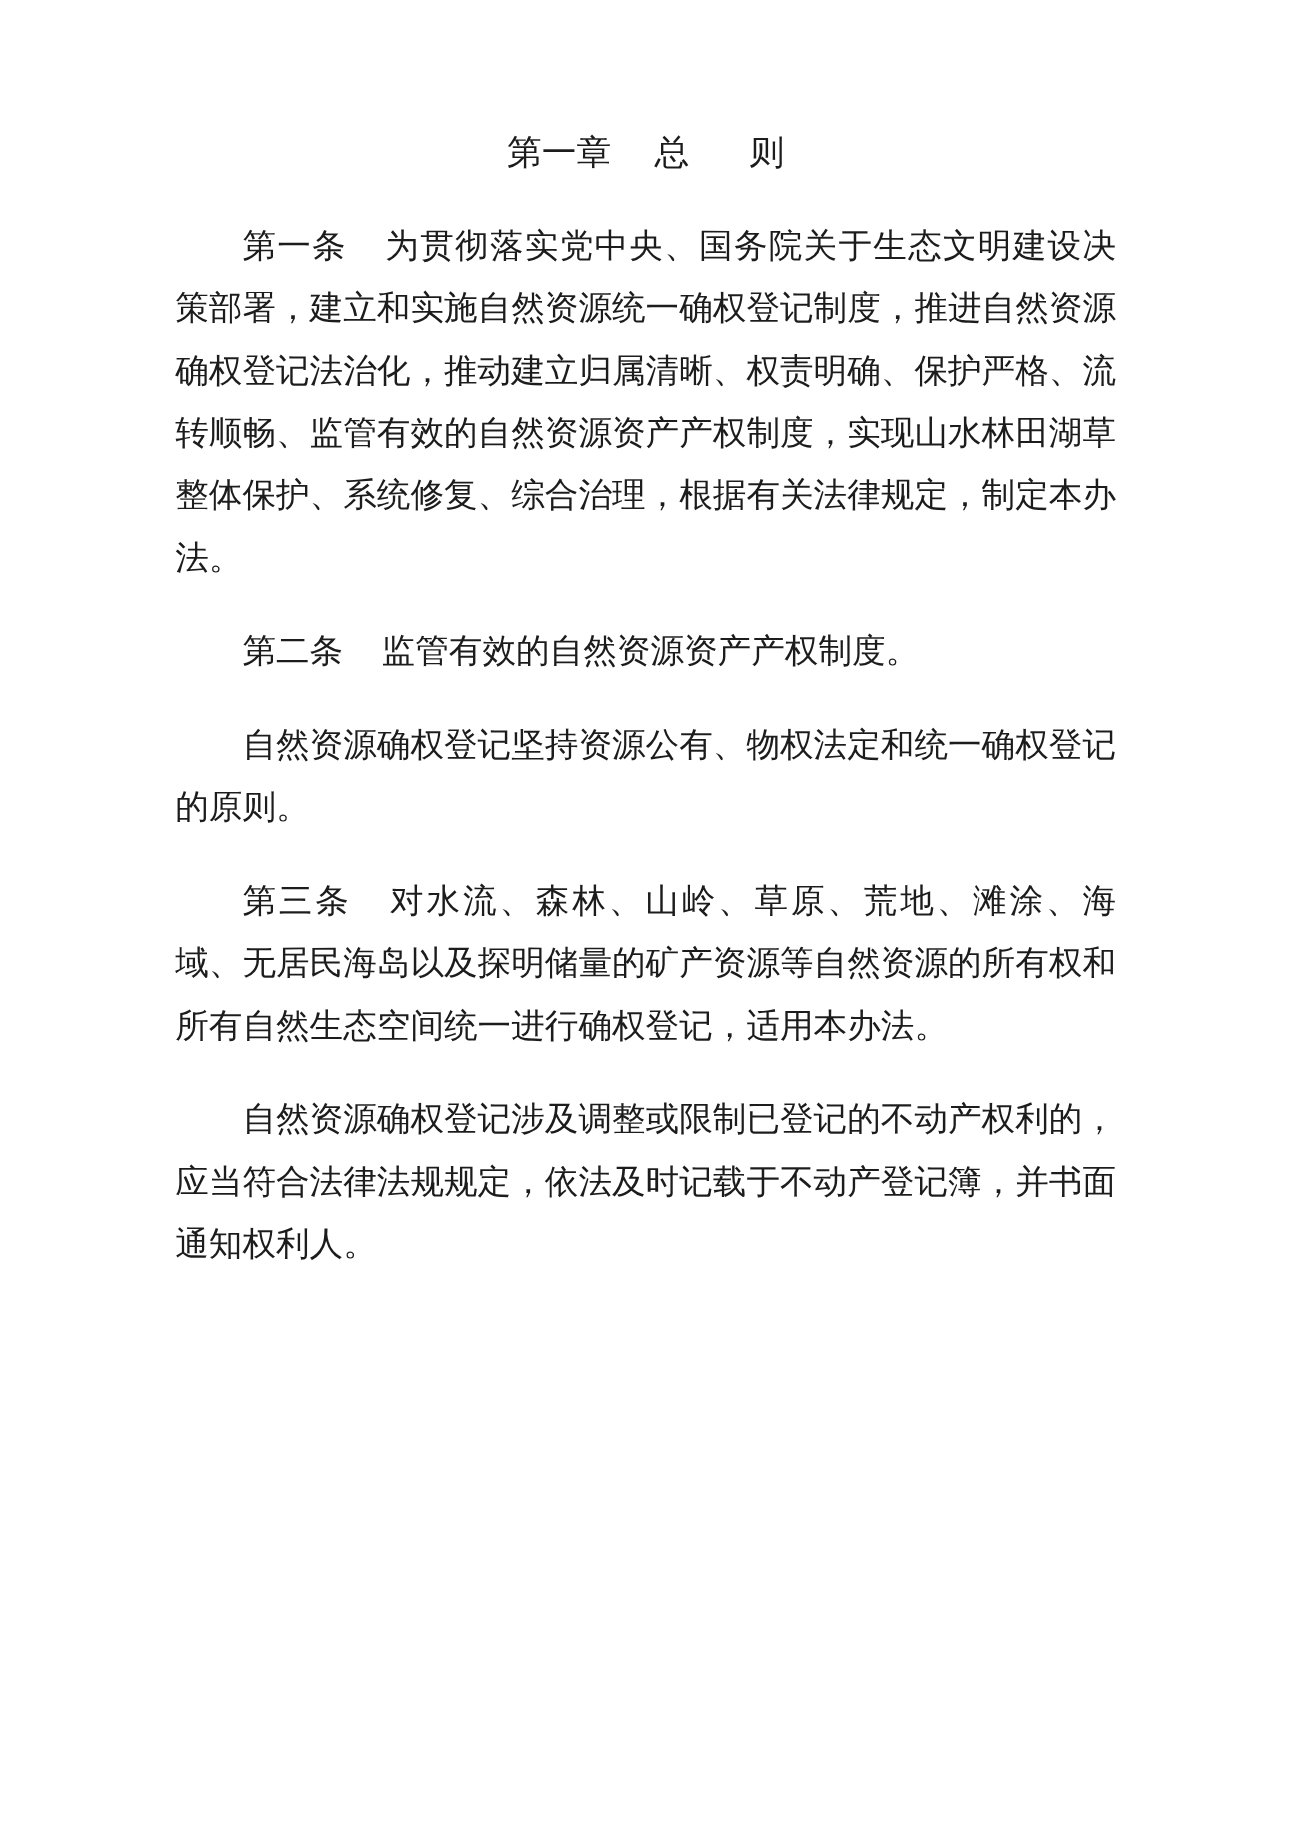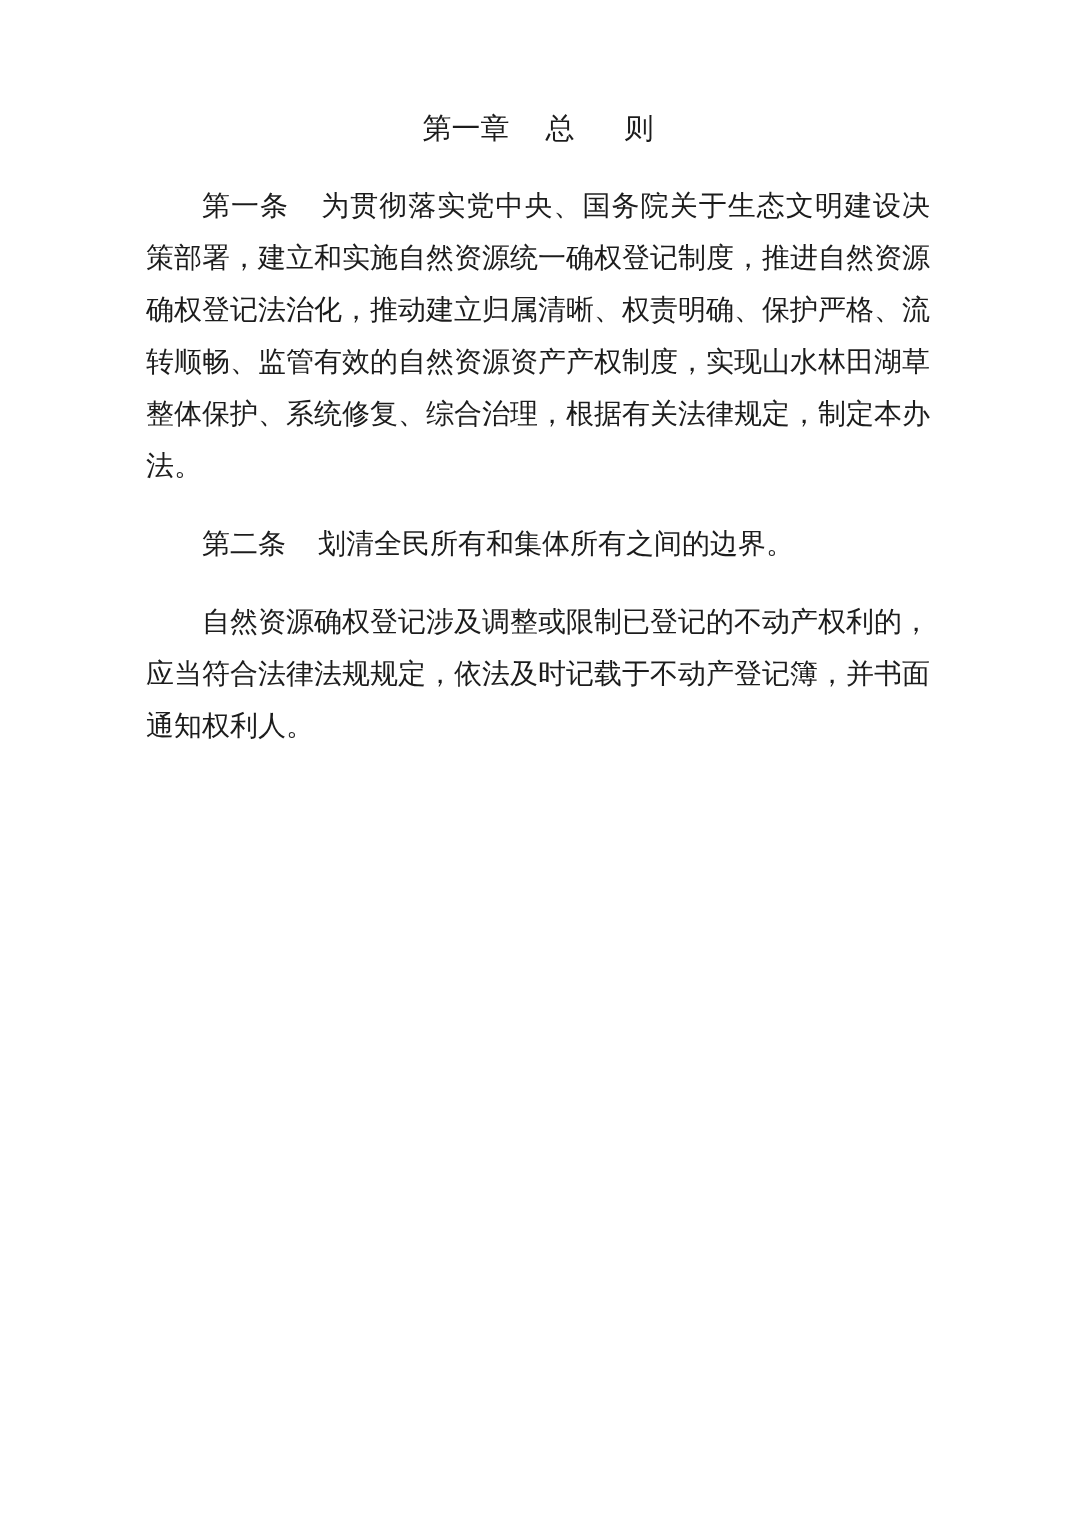--- a/index.html
+++ b/index.html
@@ -45,21 +45,23 @@
 <div class="page">
 
   <h1 class="heading">
     <span class="h-part1">第一章</span>
     <span class="h-part2">总</span>
     <span class="h-part3">则</span>
   </h1>
 
   <p class="para"><span class="article-label">第一条</span><span class="article-text">为贯彻落实党中央、国务院关于生态文明建设决策部署，建立和实施自然资源统一确权登记制度，推进自然资源确权登记法治化，推动建立归属清晰、权责明确、保护严格、流转顺畅、监管有效的自然资源资产产权制度，实现山水林田湖草整体保护、系统修复、综合治理，根据有关法律规定，制定本办法。</span></p>
 
-  <p class="para"><span class="article-label">第二条</span><span class="article-text">划清全民所有和集体所有之间的边界。</span></p>
+  <p class="para"><span class="article-label">第二条</span><span class="article-text">监管有效的自然资源资产产权制度。</span></p>
 
+  <p class="para"><span class="article-label"></span><span class="article-text">自然资源确权登记坚持资源公有、物权法定和统一确权登记的原则。</span></p>
 
+  <p class="para"><span class="article-label">第三条</span><span class="article-text">对水流、森林、山岭、草原、荒地、滩涂、海域、无居民海岛以及探明储量的矿产资源等自然资源的所有权和所有自然生态空间统一进行确权登记，适用本办法。</span></p>
 
 
 
   <p class="para"><span class="article-label"></span><span class="article-text">自然资源确权登记涉及调整或限制已登记的不动产权利的，应当符合法律法规规定，依法及时记载于不动产登记簿，并书面通知权利人。</span></p>
 
 </div>
 
 </body></html>

